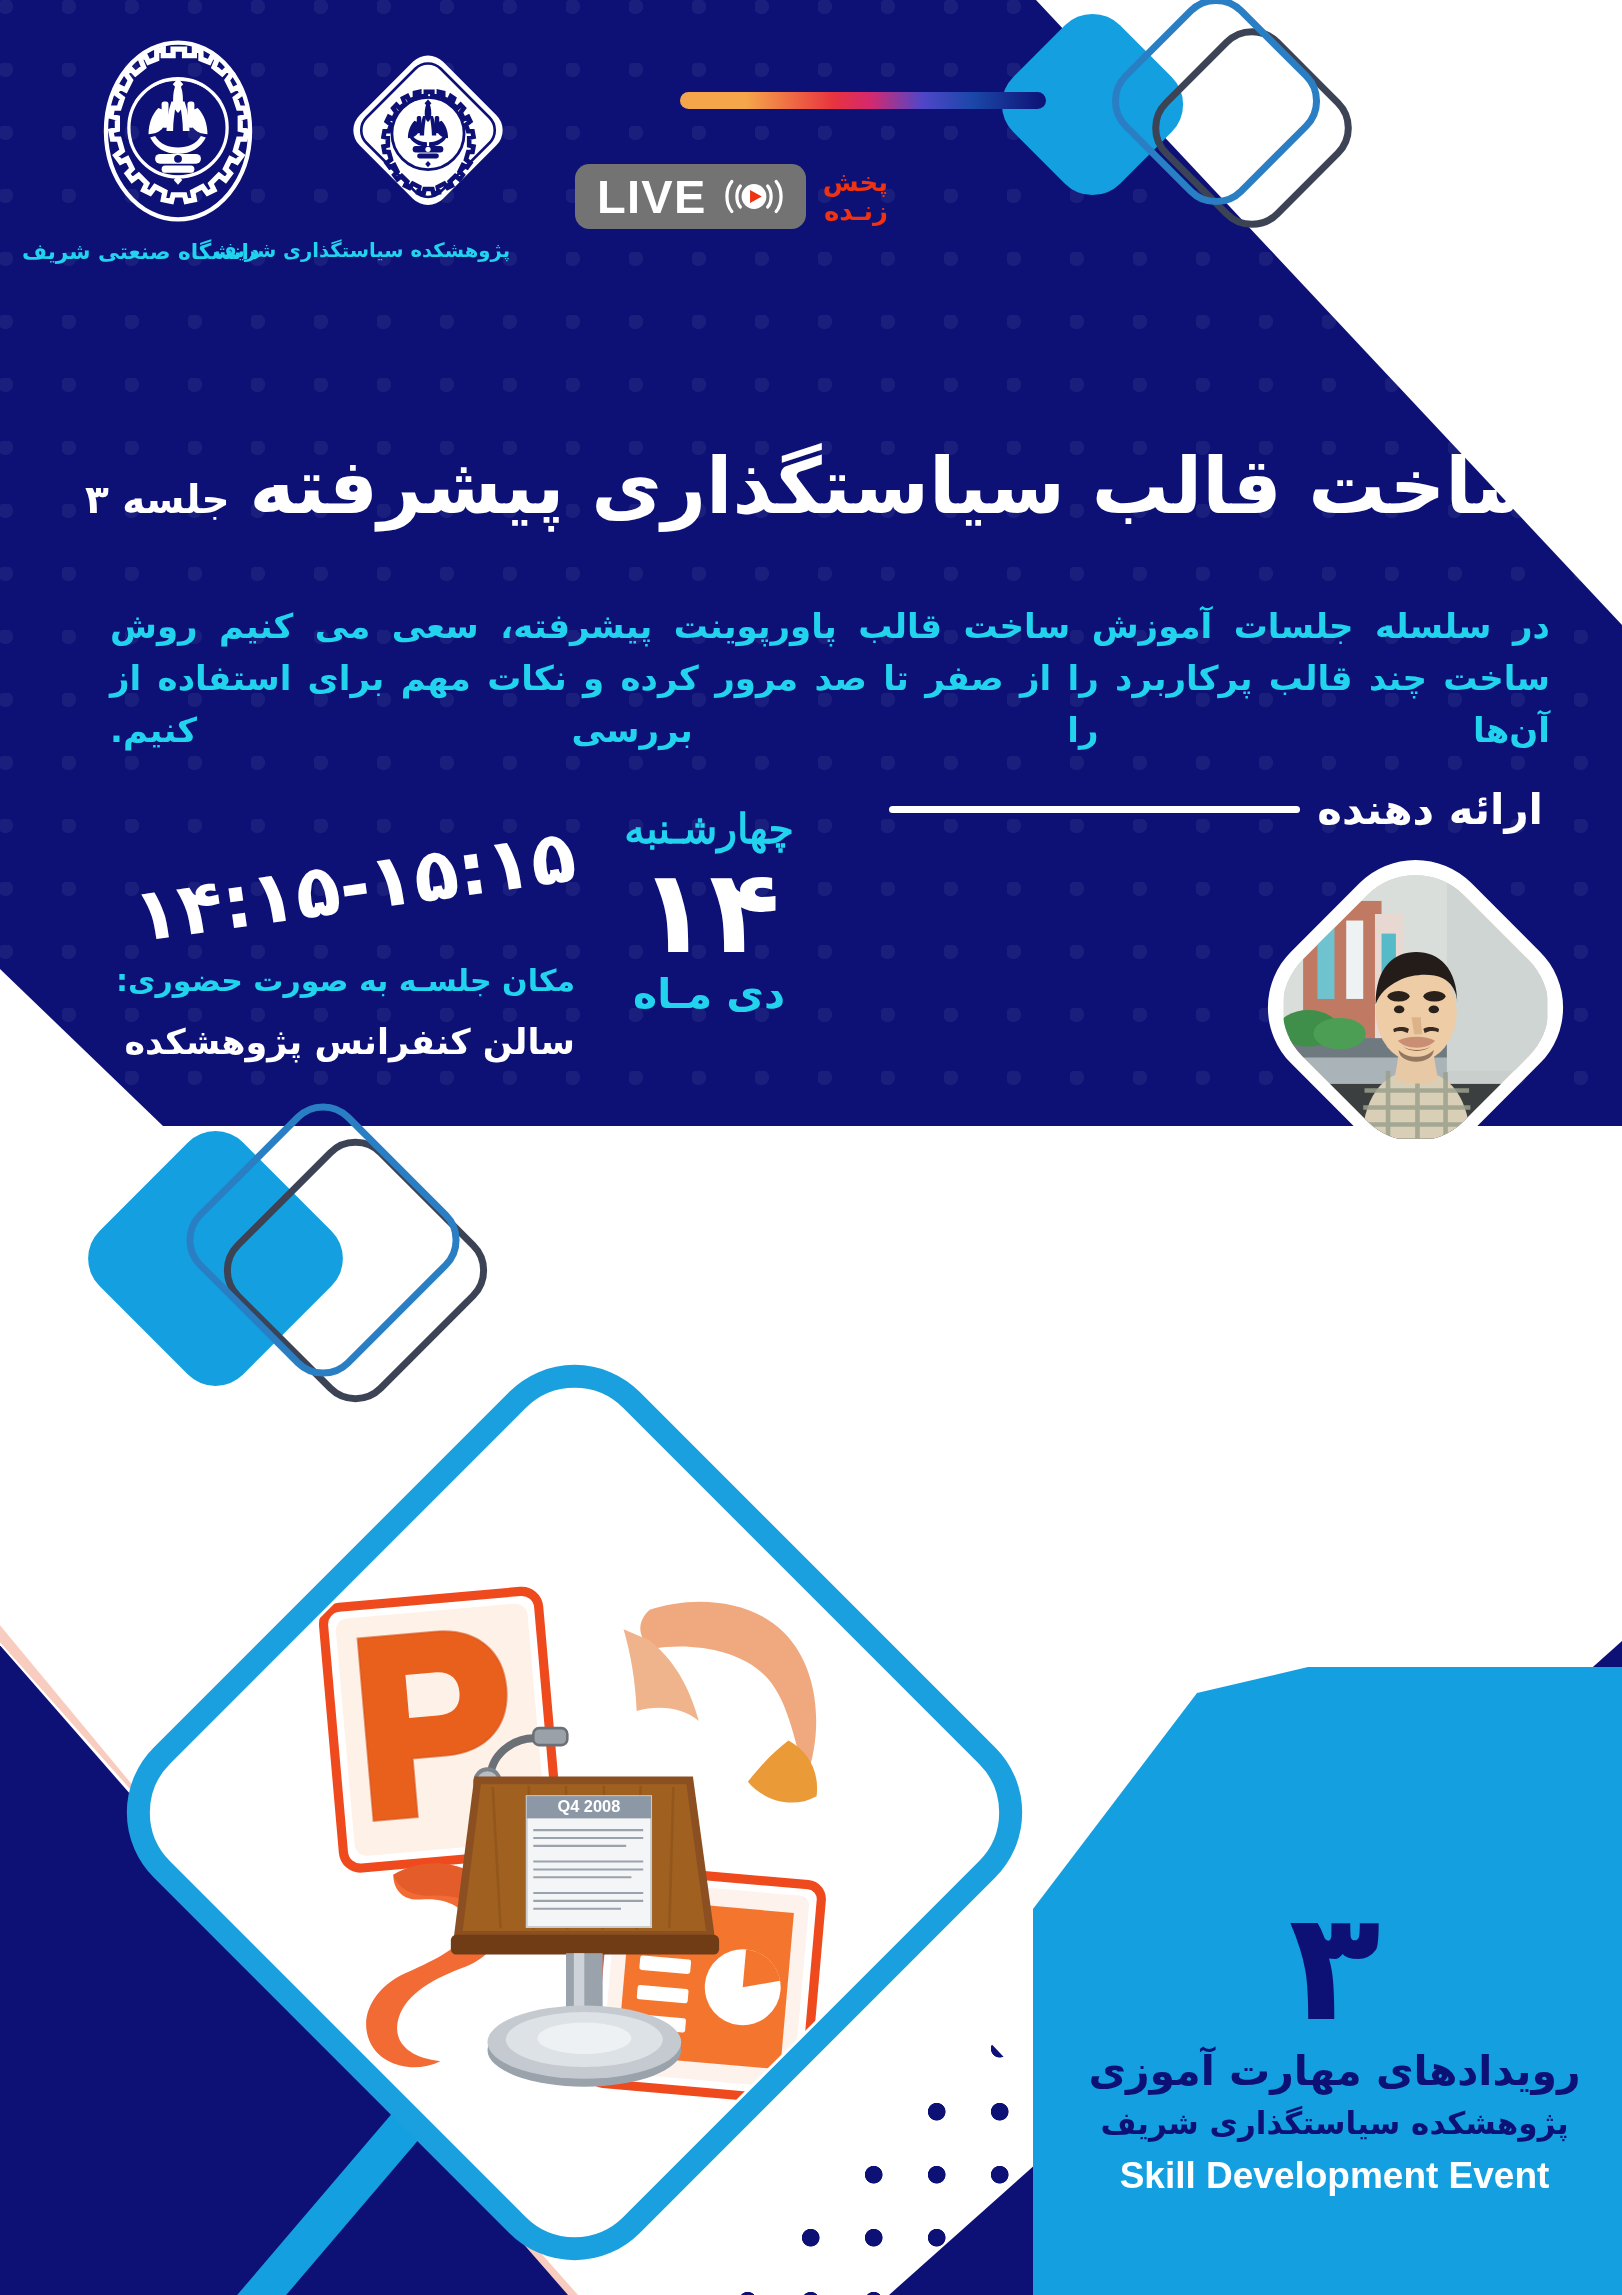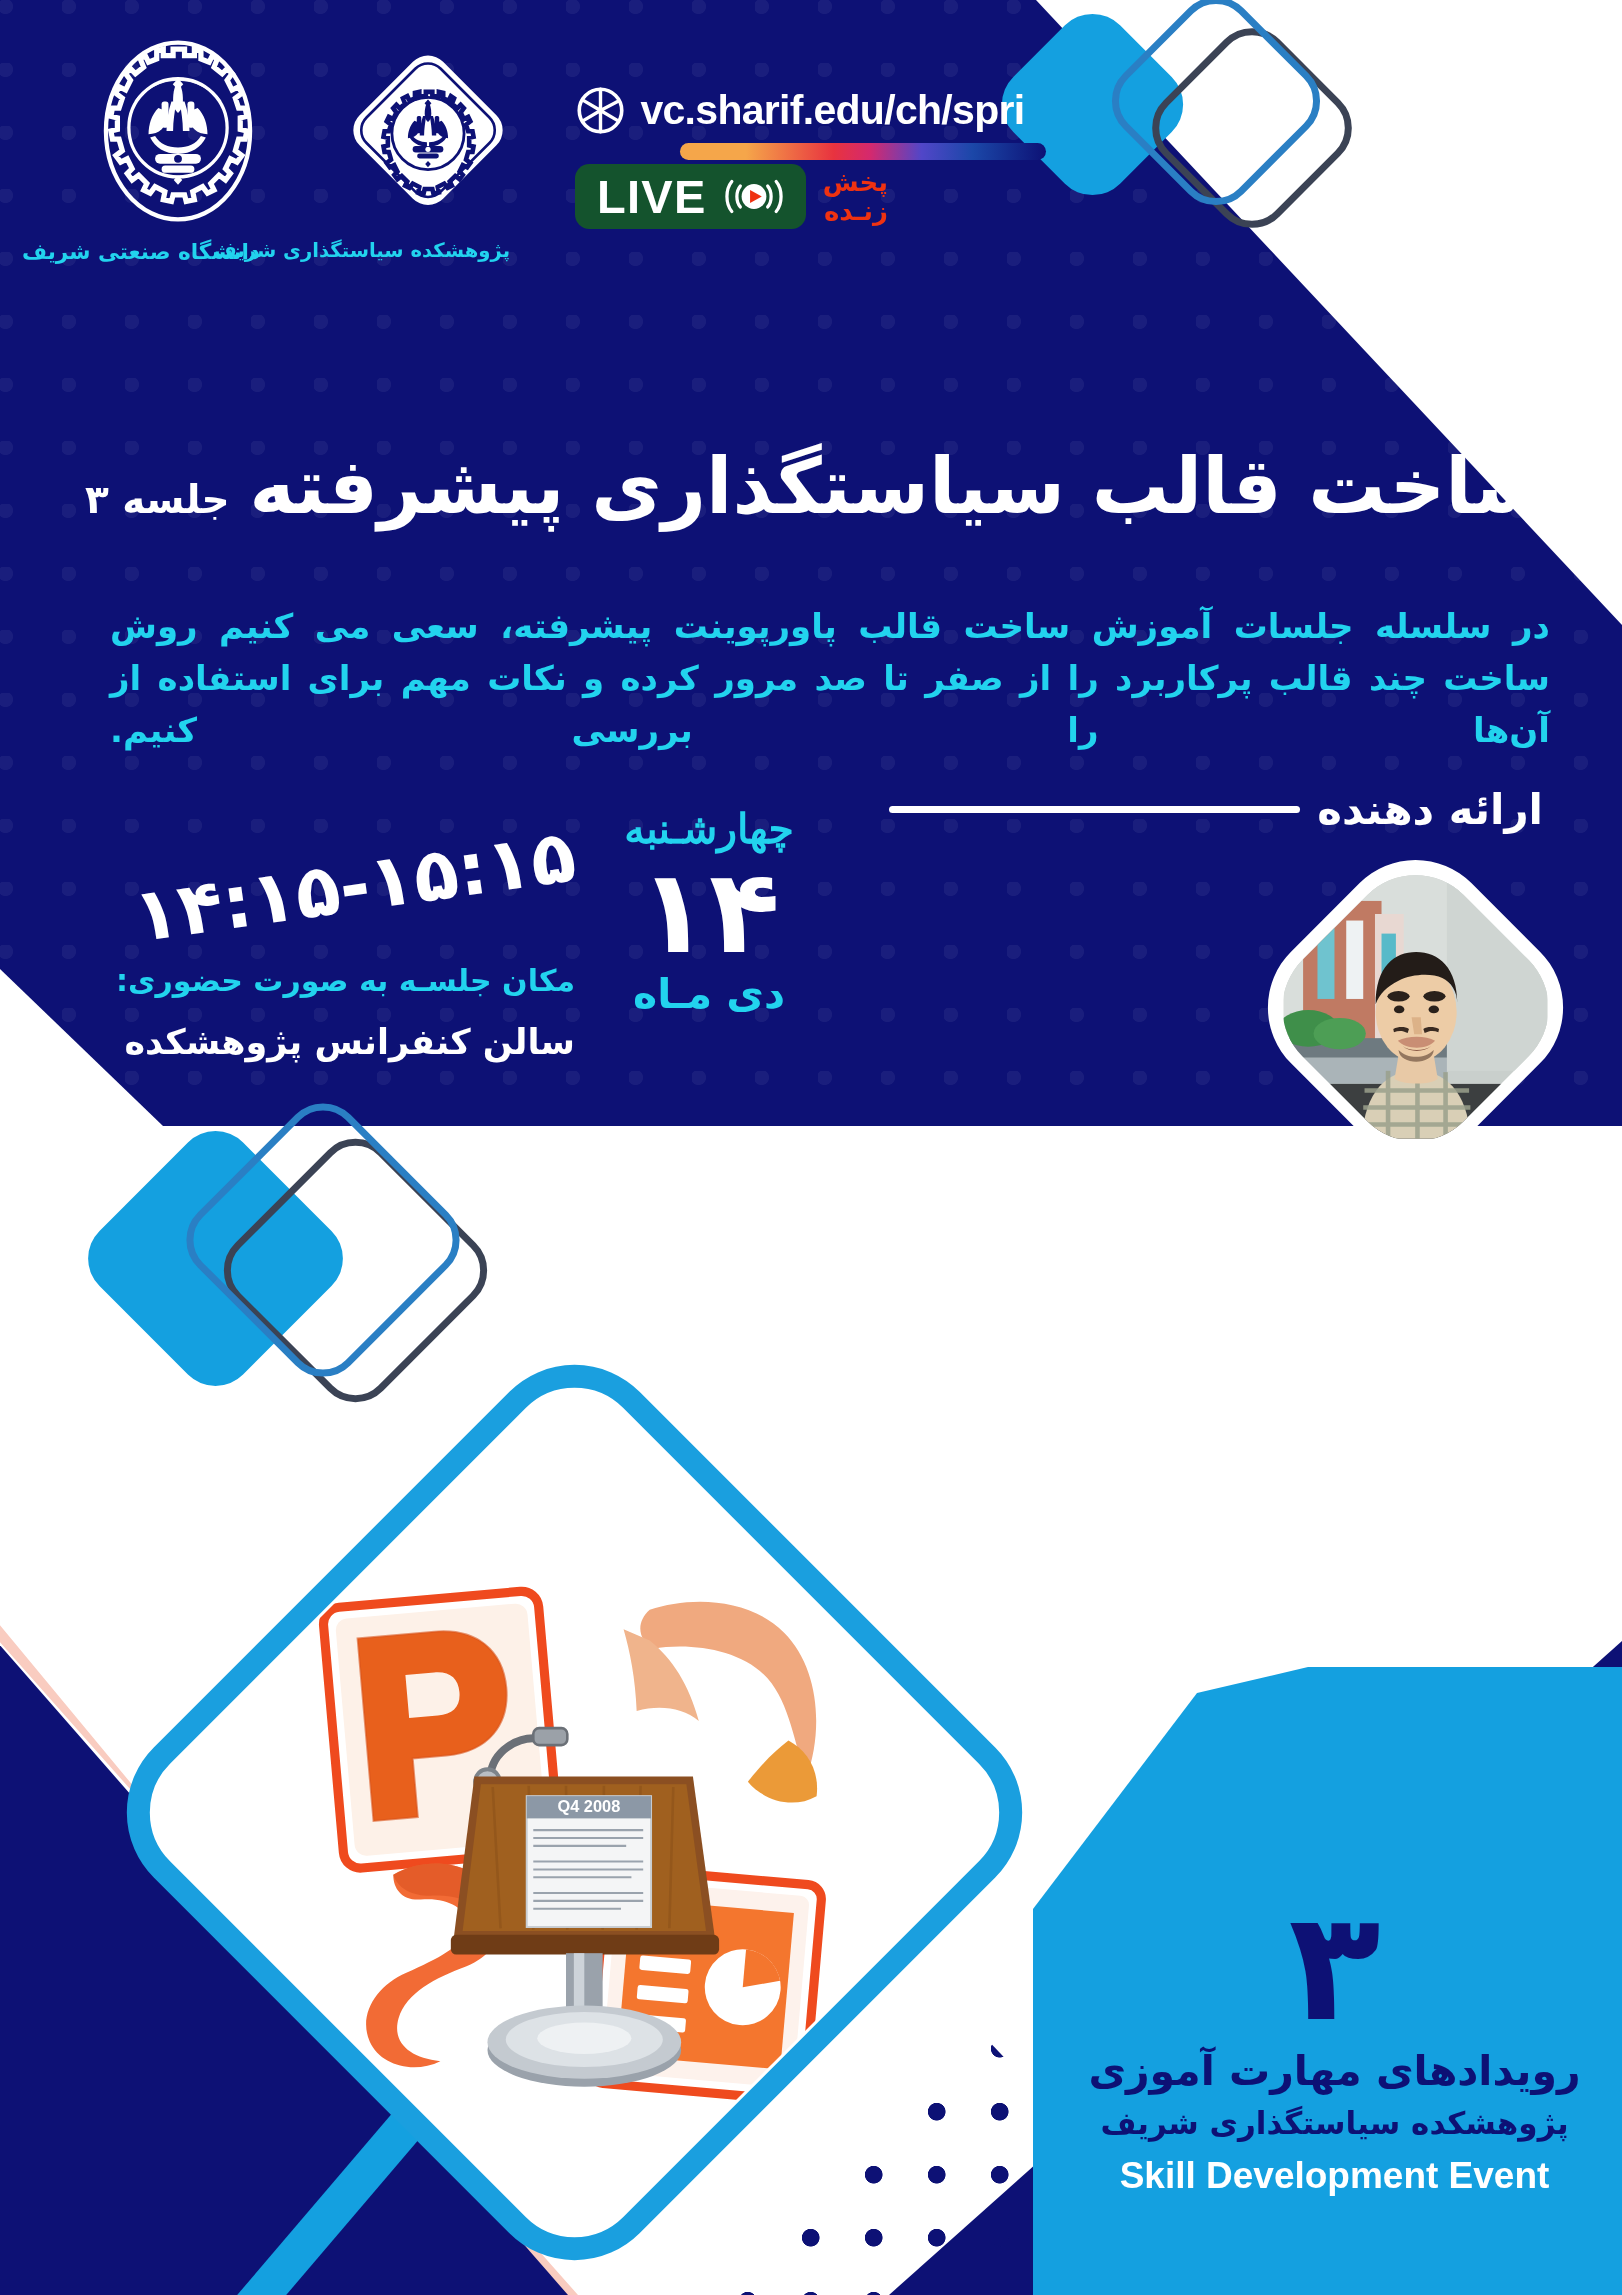--- a/index.html
+++ b/index.html
@@ -107,21 +107,21 @@
     font-family:"Liberation Sans", sans-serif;white-space:nowrap;
   }
   #url-underline{
     margin-left:65px;margin-top:6.5px;width:366px;height:17px;border-radius:8.5px;
     background:linear-gradient(90deg,#f5a64a 0%,#f5a64a 18%,#e8333f 42%,#d4296e 52%,#5146c8 66%,#1b47a8 80%,#0d1175 100%);
   }
 
   
   #live-row{position:absolute;left:576px;top:164px;display:flex;align-items:center;gap:17px;direction:ltr;}
   #live-badge{
-    background:#14532d;border-radius:14.4px;padding:9.2px 22px;
+    background:#737373;border-radius:14.4px;padding:9.2px 22px;
     display:flex;align-items:center;gap:17px;
   }
   #live-text{
     font-family:"Liberation Sans", sans-serif;font-weight:bold;font-size:47px;
     color:#ffffff;letter-spacing:1.3px;line-height:1;
   }
   #live-icon{width:60px;height:41px;}
   #live-fa{
     color:#ef3211;font-weight:bold;font-size:26px;line-height:1.12;text-align:right;
     direction:rtl;font-family:"DejaVu Sans", sans-serif;
@@ -323,27 +323,20 @@
           <rect x="-13" y="13.4" width="26" height="5.5" rx="2.7"></rect>
           <rect x="-9.2" y="19.8" width="18.4" height="4.1" rx="2"></rect>
           <circle cx="0" cy="16.2" r="2.2" fill="#ffffff"></circle>
           <path d="M0 26 l-2.4 2.7 l2.4 2.7 l2.4 -2.7 z"></path>
         </g>
       </svg>
       <div class="logo-cap">پژوهشکده سیاستگذاری شریف</div>
     </div>
 
     <div id="url-wrap">
-      <div id="url-row">
-        <svg id="globe-icon" viewBox="0 0 48 48">
-          <circle cx="24" cy="24" r="20" fill="none" stroke="#ffffff" stroke-width="3.4"></circle>
-          <path d="M24 4 L24 24 L41 15 M24 24 L41 34 M24 24 L24 44 M24 24 L7 34 M24 24 L7 14" fill="none" stroke="#ffffff" stroke-width="3.2" stroke-linecap="round"></path>
-        </svg>
-        <div id="url-text">vc.sharif.edu/ch/spri</div>
-      </div>
       <div id="url-underline"></div>
     </div>
 
     <div id="live-row">
       <div id="live-badge">
         <span id="live-text">LIVE</span>
         <svg id="live-icon" viewBox="0 0 92 62">
           <path d="M12 8 C2 20 2 42 12 54" fill="none" stroke="#ffffff" stroke-width="5" stroke-linecap="round"></path>
           <path d="M25 15 C18 23 18 39 25 47" fill="none" stroke="#ffffff" stroke-width="5" stroke-linecap="round"></path>
           <path d="M80 8 C90 20 90 42 80 54" fill="none" stroke="#ffffff" stroke-width="5" stroke-linecap="round"></path>

